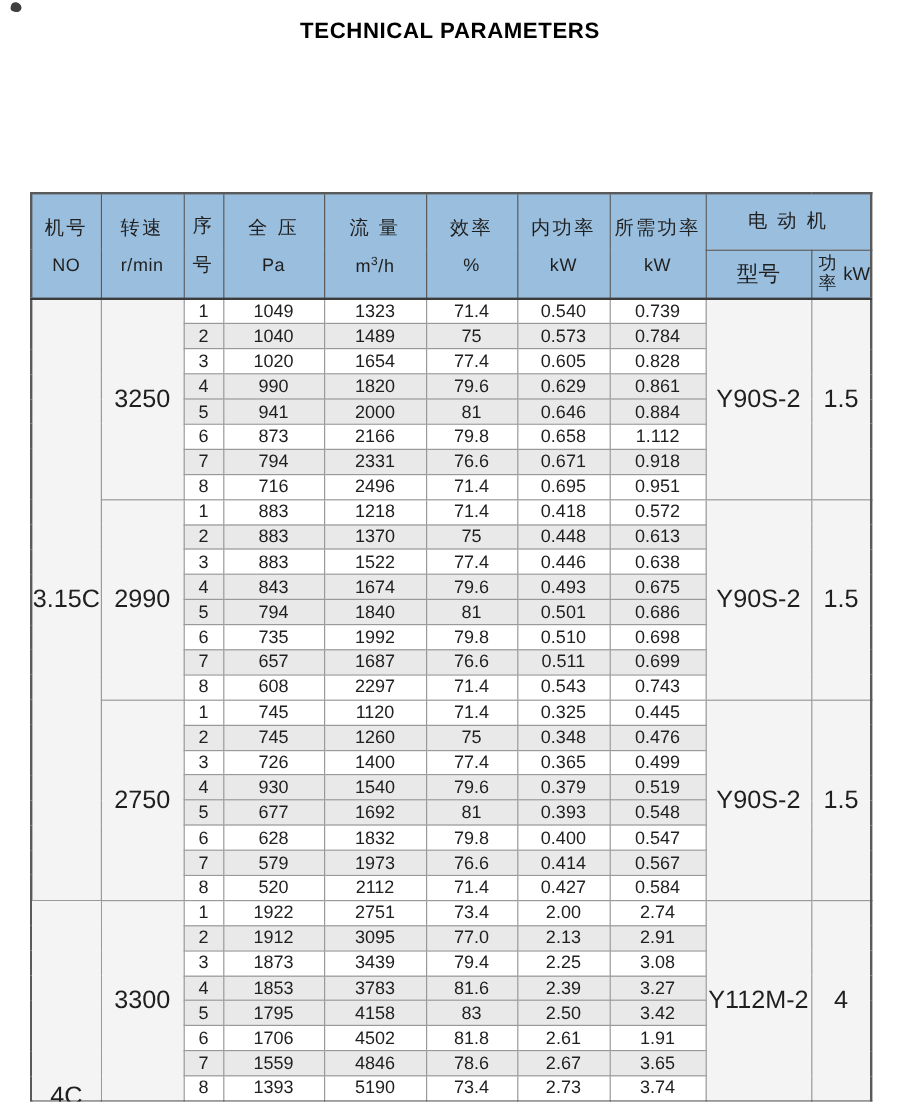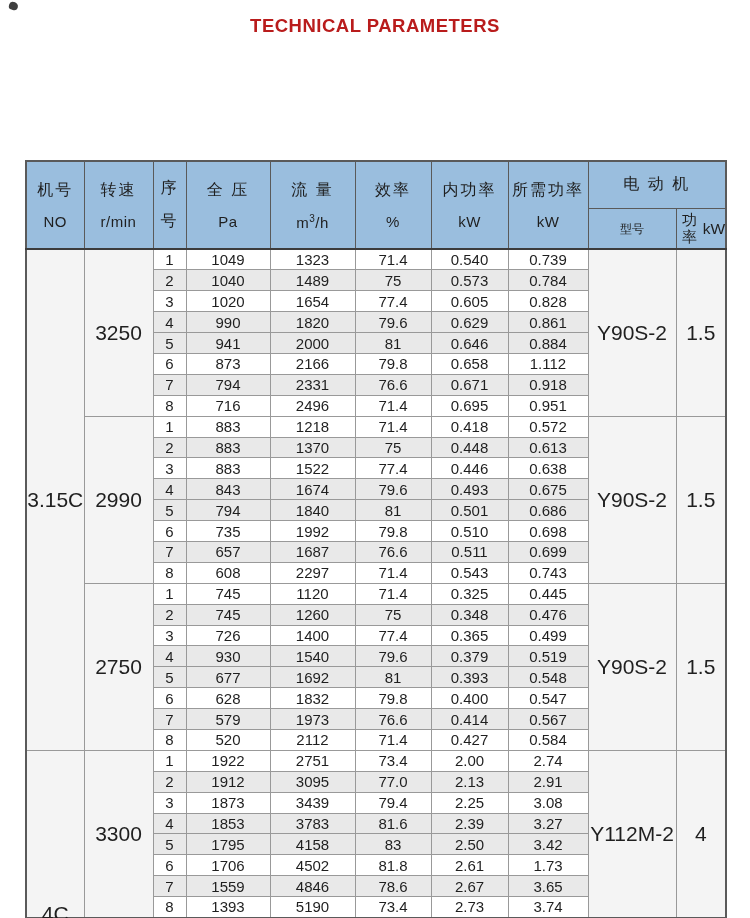--- a/index.html
+++ b/index.html
@@ -16,21 +16,21 @@
   #page{position:relative;width:750px;height:918px;background:#ffffff;overflow:hidden;}
 
   .artifact{position:absolute;left:9px;top:2px;width:9px;height:8px;background:#3f3f3f;
     border-radius:45% 55% 50% 40%;transform:rotate(14deg);}
 
   
   .title-wrap{position:absolute;top:0;left:0;width:100%;text-align:center;}
   .title-line{margin-top:50px;display:flex;align-items:center;justify-content:center;gap:22px;}
   .dash{display:inline-block;width:84px;height:7px;background:#4d4d4d;border-radius:2px;}
   .title-text{font-size:41px;font-weight:700;color:var(--title);letter-spacing:6px;line-height:1;}
-  .subtitle{margin-top:15px;font-size:18.5px;font-weight:600;color:#b91c1c;letter-spacing:0.5px;}
+  .subtitle{margin-top:15px;font-size:18.5px;font-weight:600;color:#000000;letter-spacing:0.5px;}
 
   
   table{position:absolute;left:25px;top:160px;width:700px;table-layout:fixed;
     border-collapse:collapse;border:2px solid var(--hgrid);}
   th,td{padding:0;text-align:center;vertical-align:middle;color:var(--text);}
   thead th{background:var(--header-bg);border:1px solid var(--hgrid);font-weight:500;}
   thead{border-bottom:2px solid #3c3c3c;}
   tr.h1{height:47px;}
   tr.h2{height:41px;}
   .hs{display:flex;flex-direction:column;align-items:center;justify-content:center;gap:12px;}
@@ -122,21 +122,21 @@
             <span class="cjk">所需功率</span>
             <span class="lat">kW</span>
           </div>
         </th>
         <th colspan="2">
           <span class="motor-span">电  动  机</span>
         </th>
       </tr>
       <tr class="h2">
         <th>
-          <span class="cjk" style="font-size:12px">型号</span>
+          <span class="cjk" style="font-size:18px">型号</span>
         </th>
         <th>
           <div class="hp">
             <span class="cjk">功率</span>
             <span class="lat">kW</span>
           </div>
         </th>
       </tr>
     </thead>
     <tbody>
@@ -387,21 +387,21 @@
           <td class="stripe">83</td>
           <td class="stripe">2.50</td>
           <td class="stripe">3.42</td>
         </tr>
         <tr>
           <td>6</td>
           <td>1706</td>
           <td>4502</td>
           <td>81.8</td>
           <td>2.61</td>
-          <td>1.73</td>
+          <td>1.91</td>
         </tr>
         <tr>
           <td class="stripe">7</td>
           <td class="stripe">1559</td>
           <td class="stripe">4846</td>
           <td class="stripe">78.6</td>
           <td class="stripe">2.67</td>
           <td class="stripe">3.65</td>
         </tr>
         <tr>

